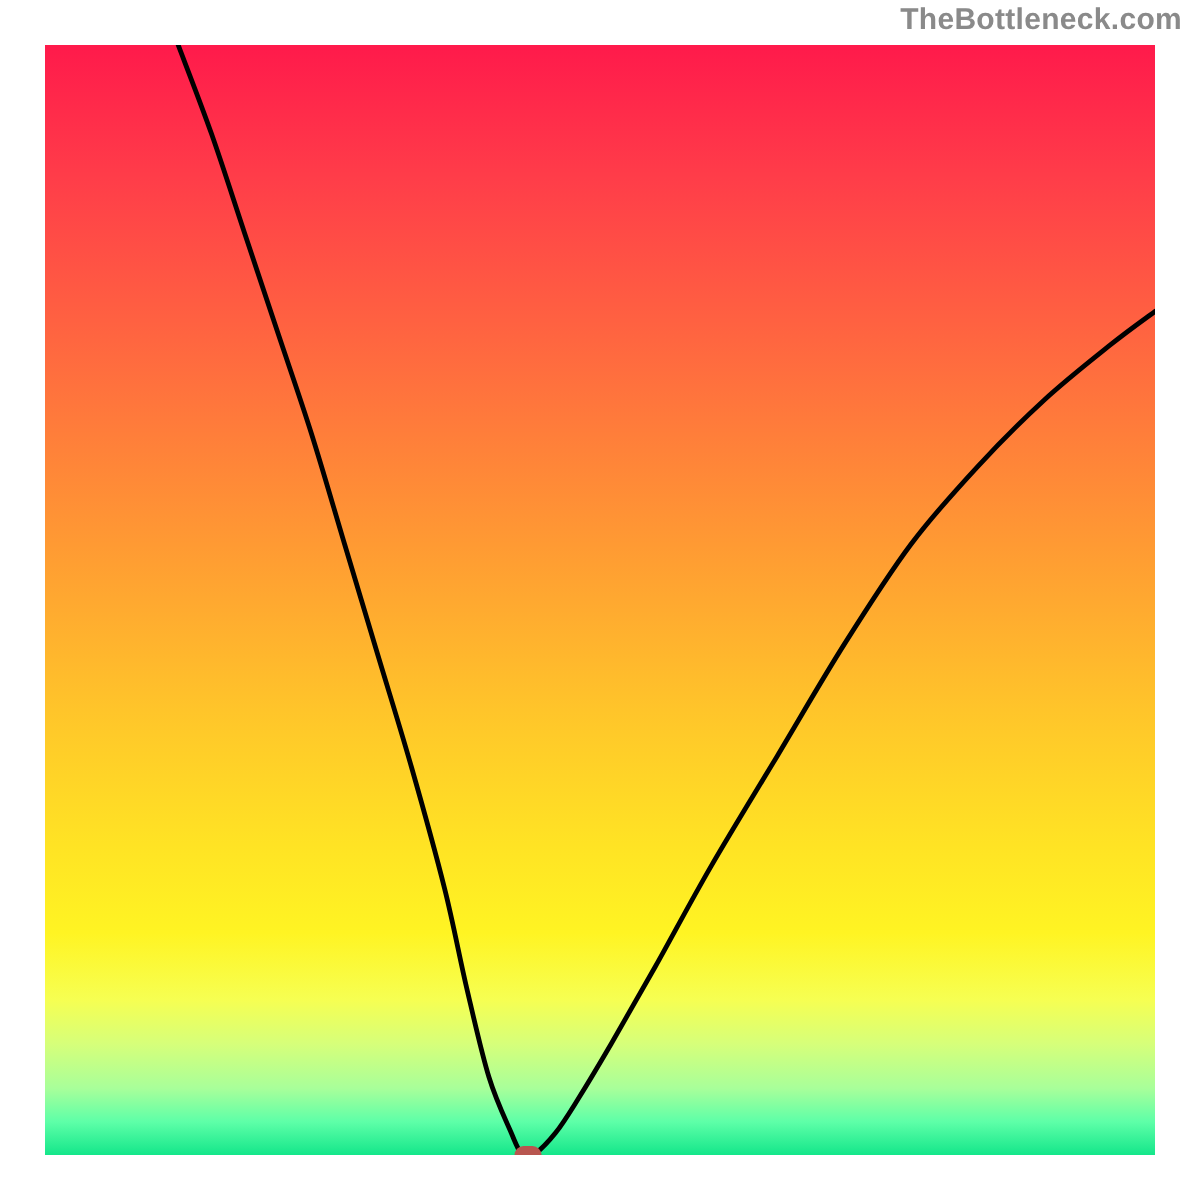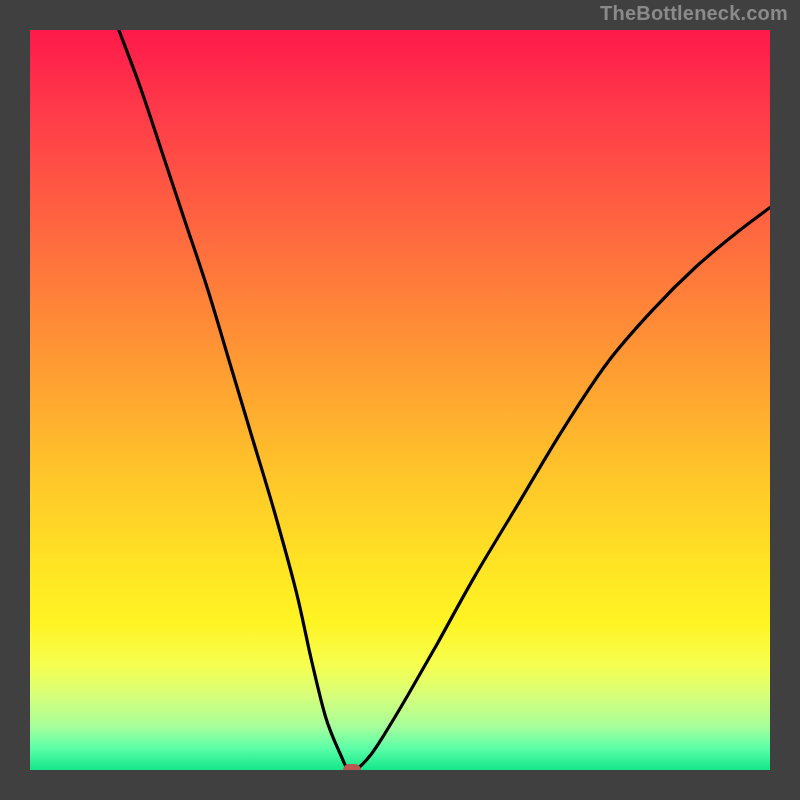--- a/index.html
+++ b/index.html
@@ -9,21 +9,21 @@
     height: 800px;
     background: #000;
     overflow: hidden;
   }
   .frame {
     position: absolute;
     left: 0;
     top: 0;
     width: 800px;
     height: 800px;
-    background: #404040;
+    background: #ffffff;
   }
   .watermark {
     position: absolute;
     top: 2px;
     right: 12px;
     font-family: Arial, Helvetica, sans-serif;
     font-size: 20px;
     font-weight: 600;
     color: #8a8a8a;
     letter-spacing: 0.2px;

